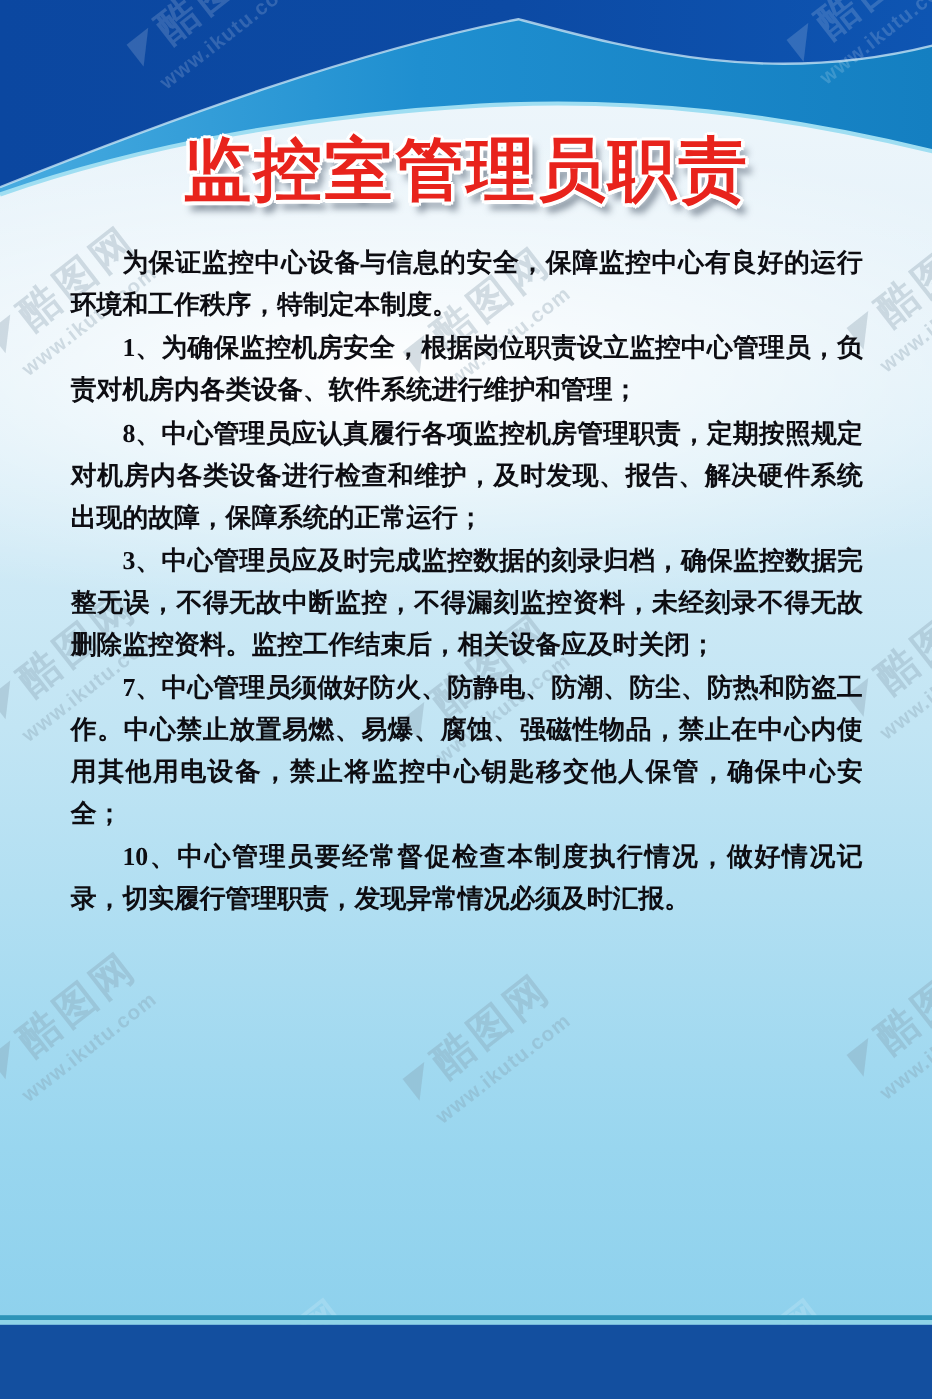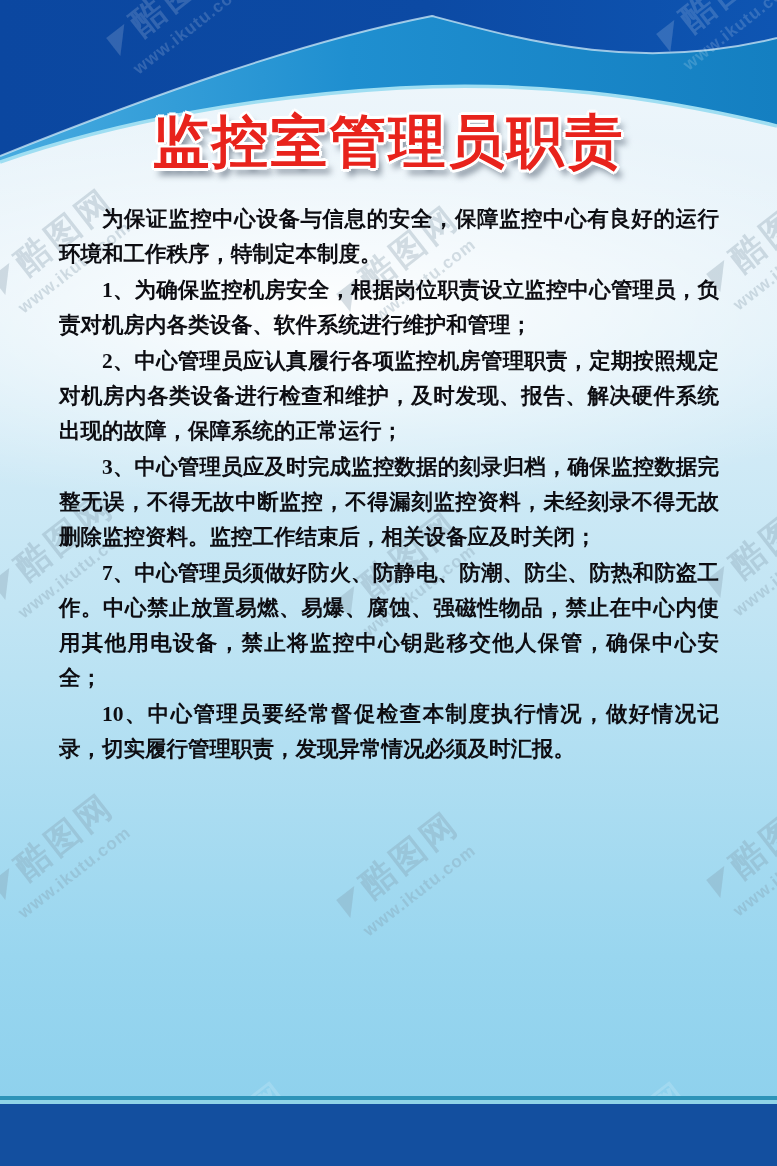--- a/index.html
+++ b/index.html
@@ -70,21 +70,21 @@
     <path d="M0,156 C150,96 300,42 432,16 C530,42 640,72 777,38 L777,0 L0,0 Z" fill="url(#gradDark)"></path>
     <path d="M0,156 C150,96 300,42 432,16 C530,42 640,72 777,38" fill="none" stroke="#cfe9f7" stroke-width="2" opacity="0.75"></path>
     <path d="M0,162 C120,120 260,96 400,88 C530,81 650,95 777,126" fill="none" stroke="#9fdef2" stroke-width="3.5"></path>
   </svg>
 
   <h1 class="poster-title">监控室管理员职责</h1>
 
   <main class="doc-body">
     <p>为保证监控中心设备与信息的安全，保障监控中心有良好的运行环境和工作秩序，特制定本制度。</p>
     <p>1、为确保监控机房安全，根据岗位职责设立监控中心管理员，负责对机房内各类设备、软件系统进行维护和管理；</p>
-    <p>2、中心管理员应认真履行各项监控机房管理职责，定期按照规定对机房内各类设备进行检查和维护，及时发现、报告、解决硬件系统出现的故障，保障系统的正常运行；</p>
+    <p>8、中心管理员应认真履行各项监控机房管理职责，定期按照规定对机房内各类设备进行检查和维护，及时发现、报告、解决硬件系统出现的故障，保障系统的正常运行；</p>
     <p>3、中心管理员应及时完成监控数据的刻录归档，确保监控数据完整无误，不得无故中断监控，不得漏刻监控资料，未经刻录不得无故删除监控资料。监控工作结束后，相关设备应及时关闭；</p>
     <p>7、中心管理员须做好防火、防静电、防潮、防尘、防热和防盗工作。中心禁止放置易燃、易爆、腐蚀、强磁性物品，禁止在中心内使用其他用电设备，禁止将监控中心钥匙移交他人保管，确保中心安全；</p>
     <p>10、中心管理员要经常督促检查本制度执行情况，做好情况记录，切实履行管理职责，发现异常情况必须及时汇报。</p>
   </main>
 
   <div class="footer">
     <div class="footer-divider-dark"></div>
     <div class="footer-divider-light"></div>
     <div class="footer-band"></div>
   </div>

